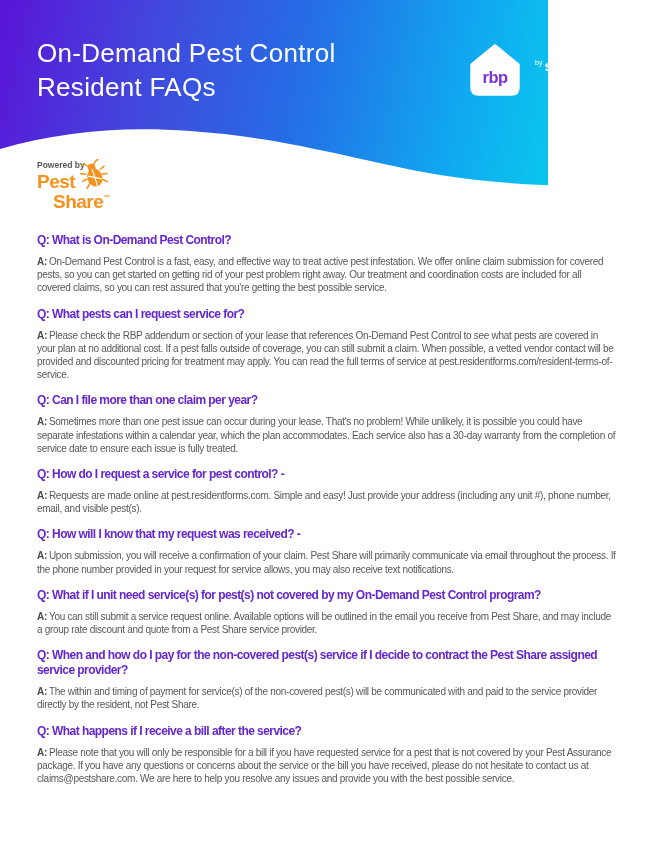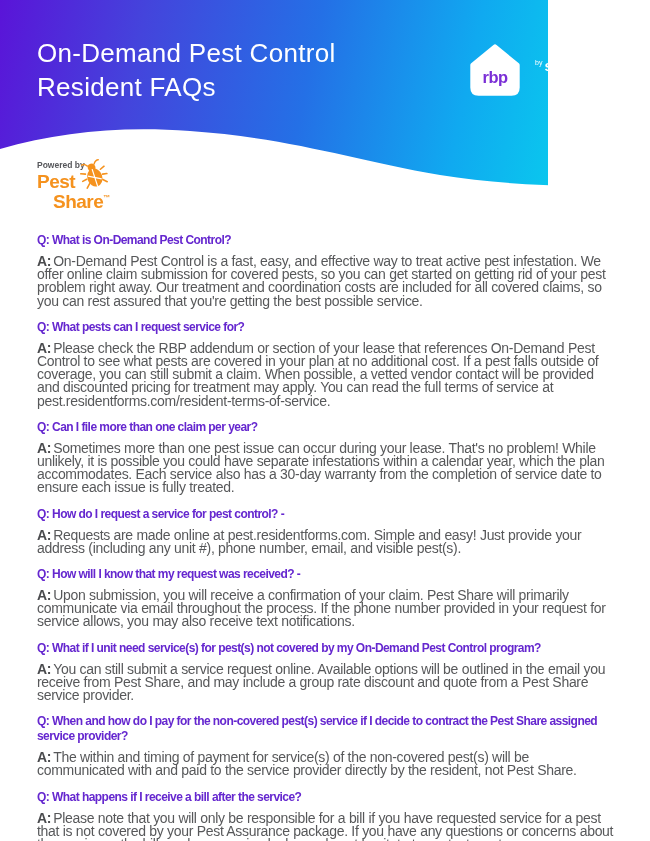--- a/index.html
+++ b/index.html
@@ -31,21 +31,21 @@
   .tm { font-size:7px; color:#f5921e; vertical-align:8px; font-weight:700; }
   .bug { margin:-9px 0 0 5px; }
   
   .content { padding:33px 33px 0 37px; width:580px; }
   .faq-item h3 {
     color:#6527cf; font-size:12px; font-weight:700;
     letter-spacing:-0.55px; line-height:15px; margin:12px 0 7px 0;
   }
   .faq-item:first-child h3 { margin-top:0; }
   .faq-item p {
-    color:#57585a; font-size:14px; letter-spacing:-0.3px;
+    color:#57585a; font-size:10px; letter-spacing:-0.3px;
     line-height:13.2px; margin:0;
   }
   .alabel { font-weight:700; color:#4a4b4e; margin-right:2px; }
 </style>
 </head>
 <body>
 
 <div class="header">
   <div class="titles">
     <div class="t1">On-Demand Pest Control</div>

